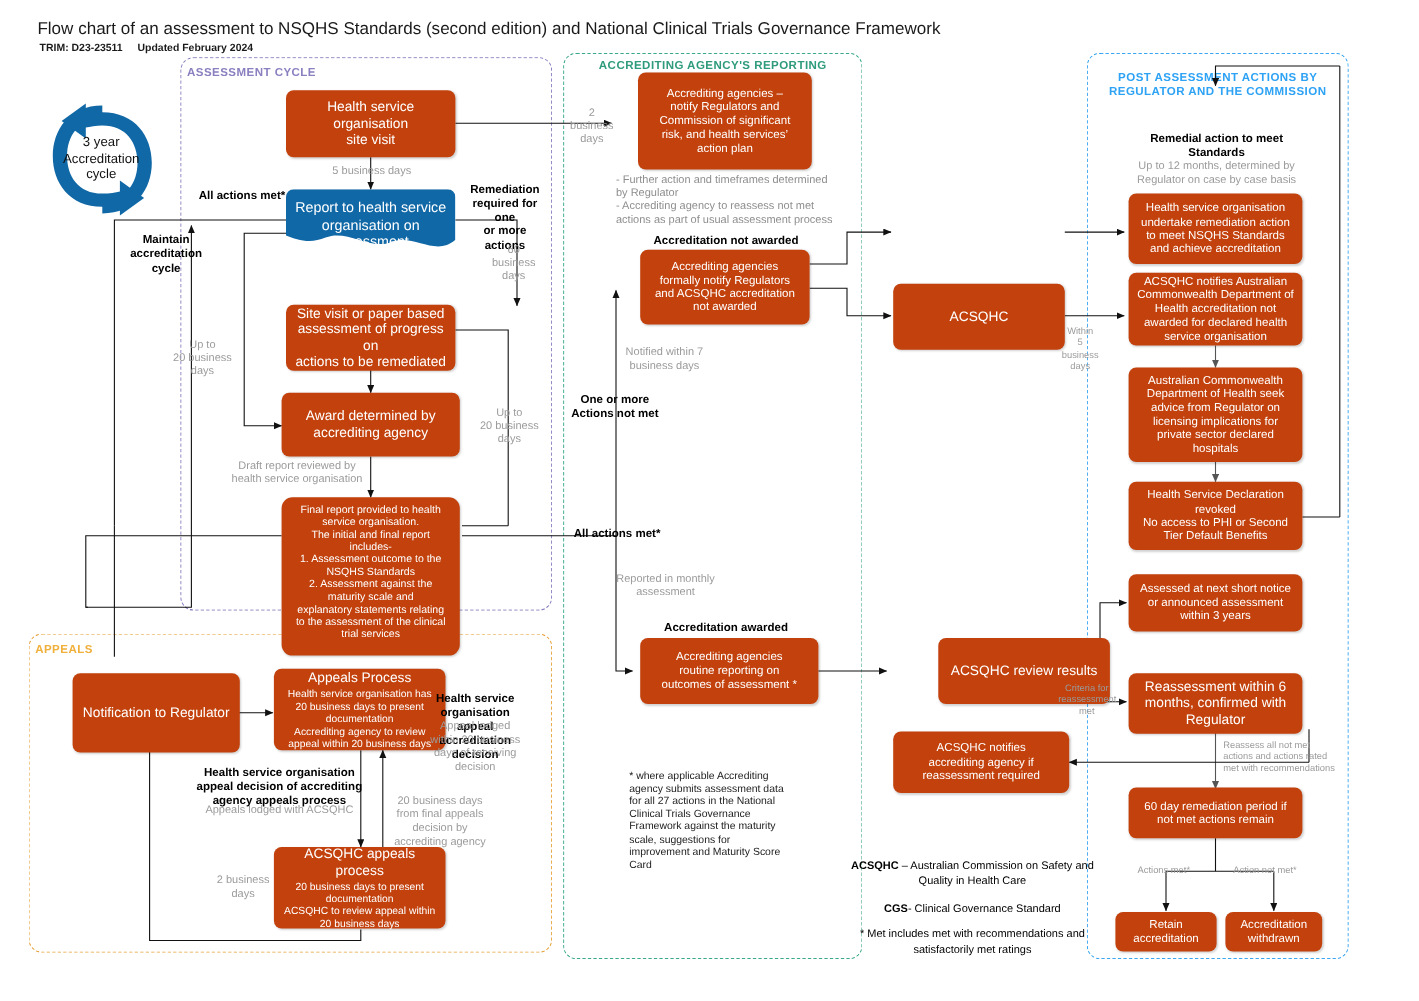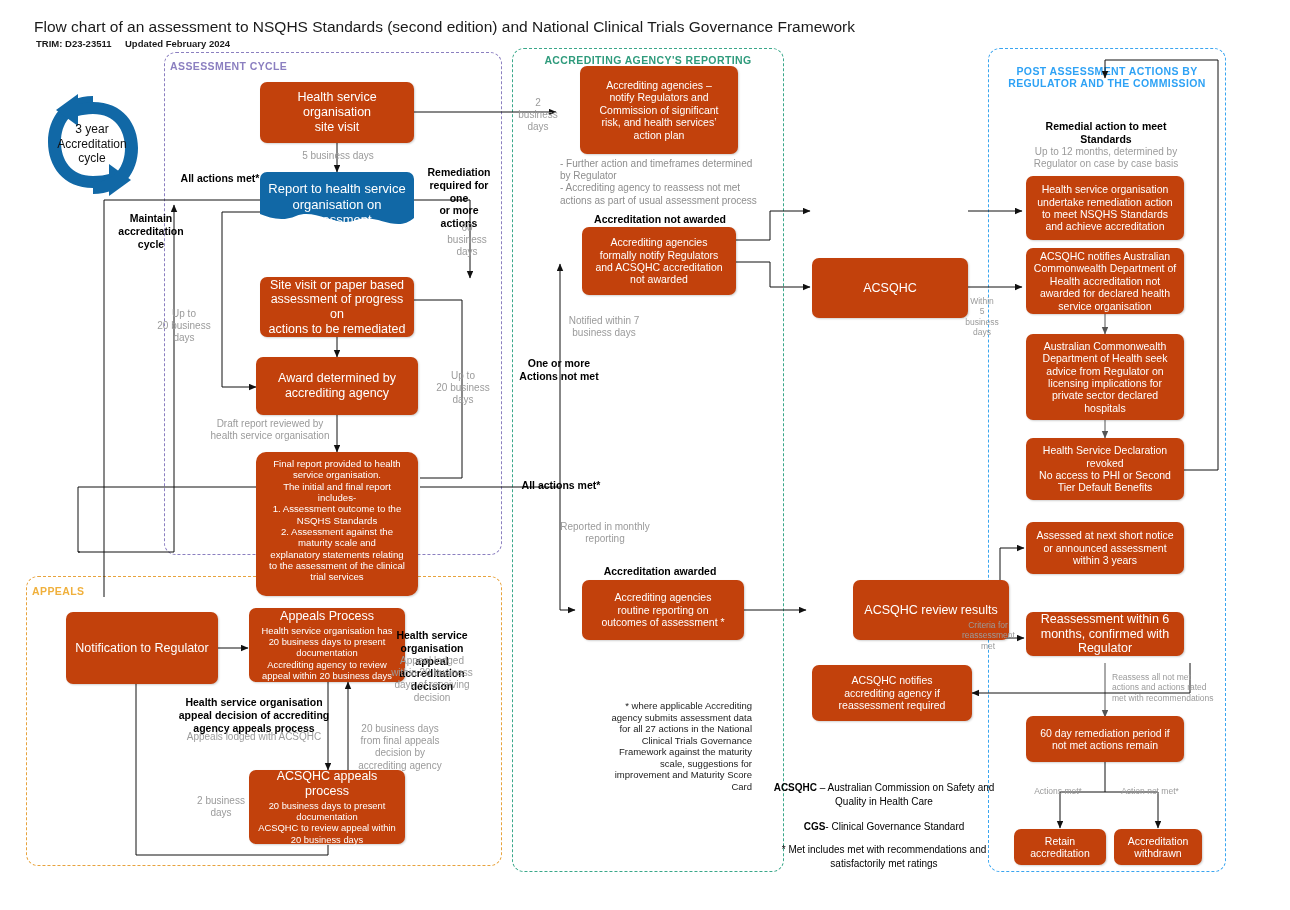--- a/index.html
+++ b/index.html
@@ -258,28 +258,28 @@
 formally notify Regulators
 and ACSQHC accreditation
 not awarded</div>
 
   <div class="lbl grey" style="left:552px; top:315px; width:104px;">Notified within 7
 business days</div>
   <div class="lbl bold" style="left:515px; top:357px; width:88px;">One or more
 Actions not met</div>
   <div class="lbl bold" style="left:517px; top:479px; width:88px;">All actions met*</div>
   <div class="lbl grey" style="left:552px; top:521px; width:106px;">Reported in monthly
-reporting</div>
+assessment</div>
 
   <div class="lbl bold" style="left:578px; top:565px; width:164px;">Accreditation awarded</div>
   <div class="box small" style="left:582px; top:580px; width:162px; height:60px; white-space:pre-line;">Accrediting agencies
 routine reporting on
 outcomes of assessment  *</div>
 
-  <div class="lbl black" style="left:572px; top:700px; width:180px; text-align:right; color:#222; font-size:9.5px;">* where applicable Accrediting
+  <div class="lbl black" style="left:572px; top:700px; width:180px; text-align:left; color:#222; font-size:9.5px;">* where applicable Accrediting
 agency submits assessment data
 for all 27 actions in the National
 Clinical Trials Governance
 Framework against the maturity
 scale, suggestions for
 improvement and Maturity Score
 Card</div>
 
   <div class="legend" style="left:764px; top:781px; width:240px;">
     <b>ACSQHC</b><span> – Australian Commission on Safety and Quality in Health Care</span>
@@ -324,21 +324,21 @@
 licensing implications for
 private sector declared
 hospitals</div>
   <div class="box small" style="left:1026px; top:438px; width:158px; height:62px; white-space:pre-line;">Health Service Declaration
 revoked
 No access to PHI or Second
 Tier Default Benefits</div>
   <div class="box small" style="left:1026px; top:522px; width:158px; height:52px; white-space:pre-line;">Assessed at next short notice
 or announced assessment
 within 3 years</div>
-  <div class="box" style="left:1026px; top:612px; width:158px; height:44px; white-space:pre-line;">Reassessment within 6
+  <div class="box" style="left:1026px; top:612px; width:158px; height:55px; white-space:pre-line;">Reassessment within 6
 months, confirmed with
 Regulator</div>
   <div class="lbl greysm" style="left:1112px; top:672px; width:118px; text-align:left;">Reassess all not met
 actions and actions rated
 met with recommendations</div>
   <div class="box small" style="left:1026px; top:716px; width:158px; height:46px; white-space:pre-line;">60 day remediation period if
 not met actions remain</div>
 
   <div class="lbl greysm" style="left:1018px; top:786px; width:80px;">Actions met*</div>
   <div class="lbl greysm" style="left:1110px; top:786px; width:80px;">Action not met*</div>

